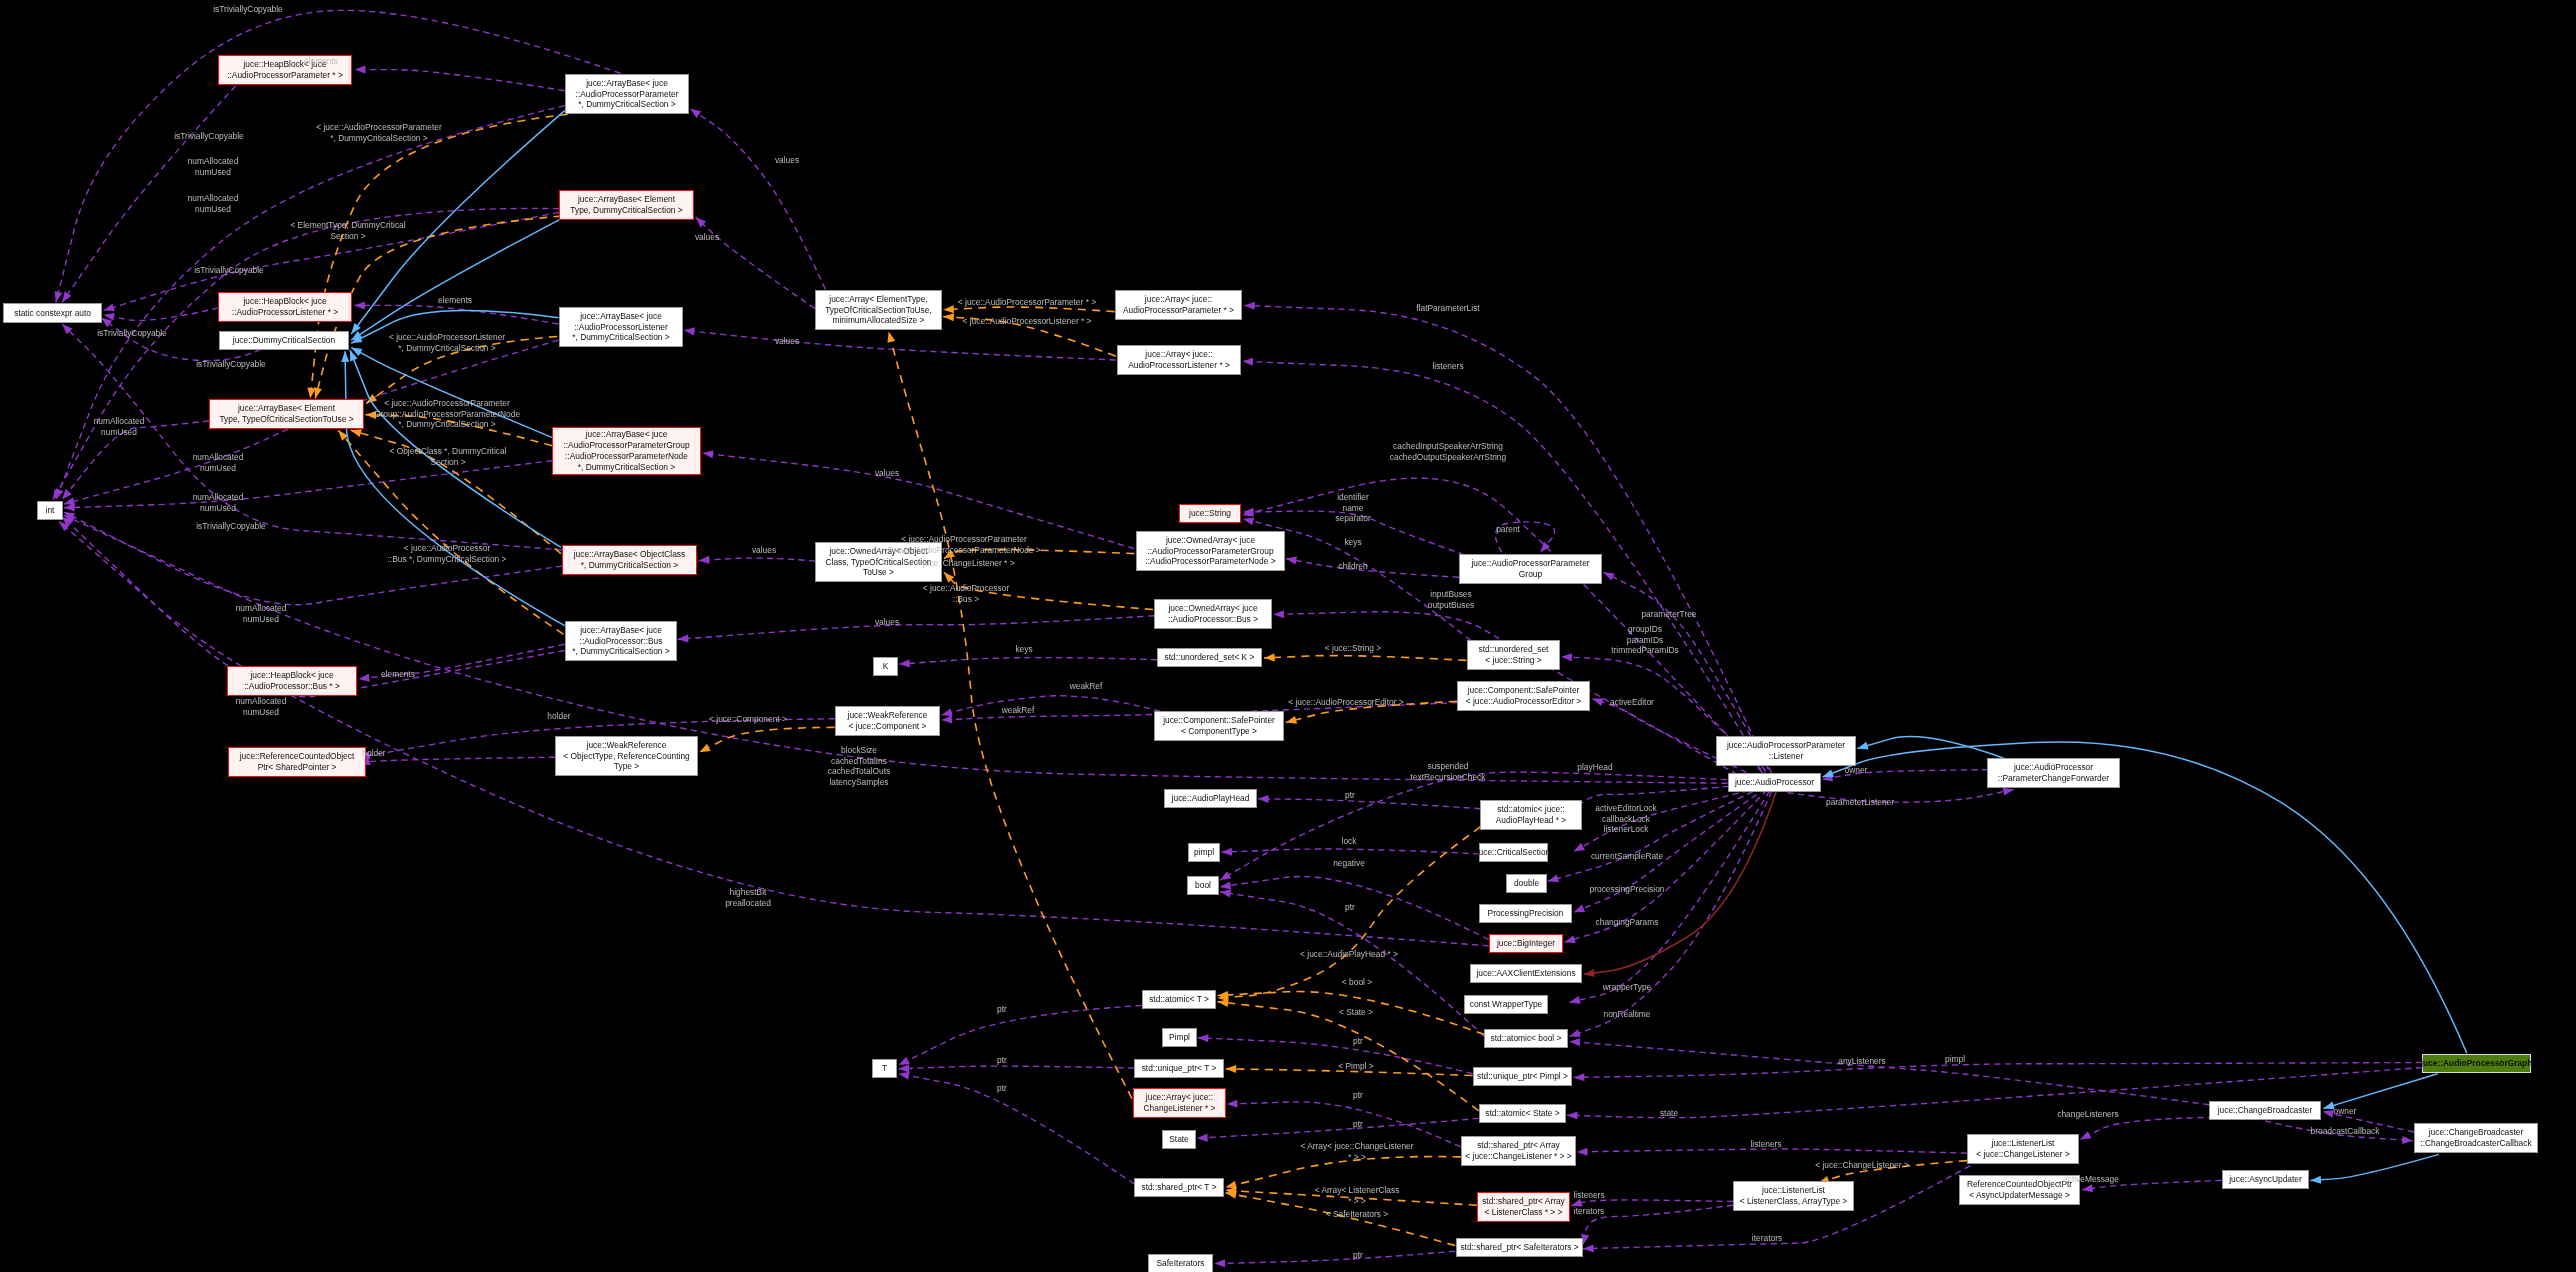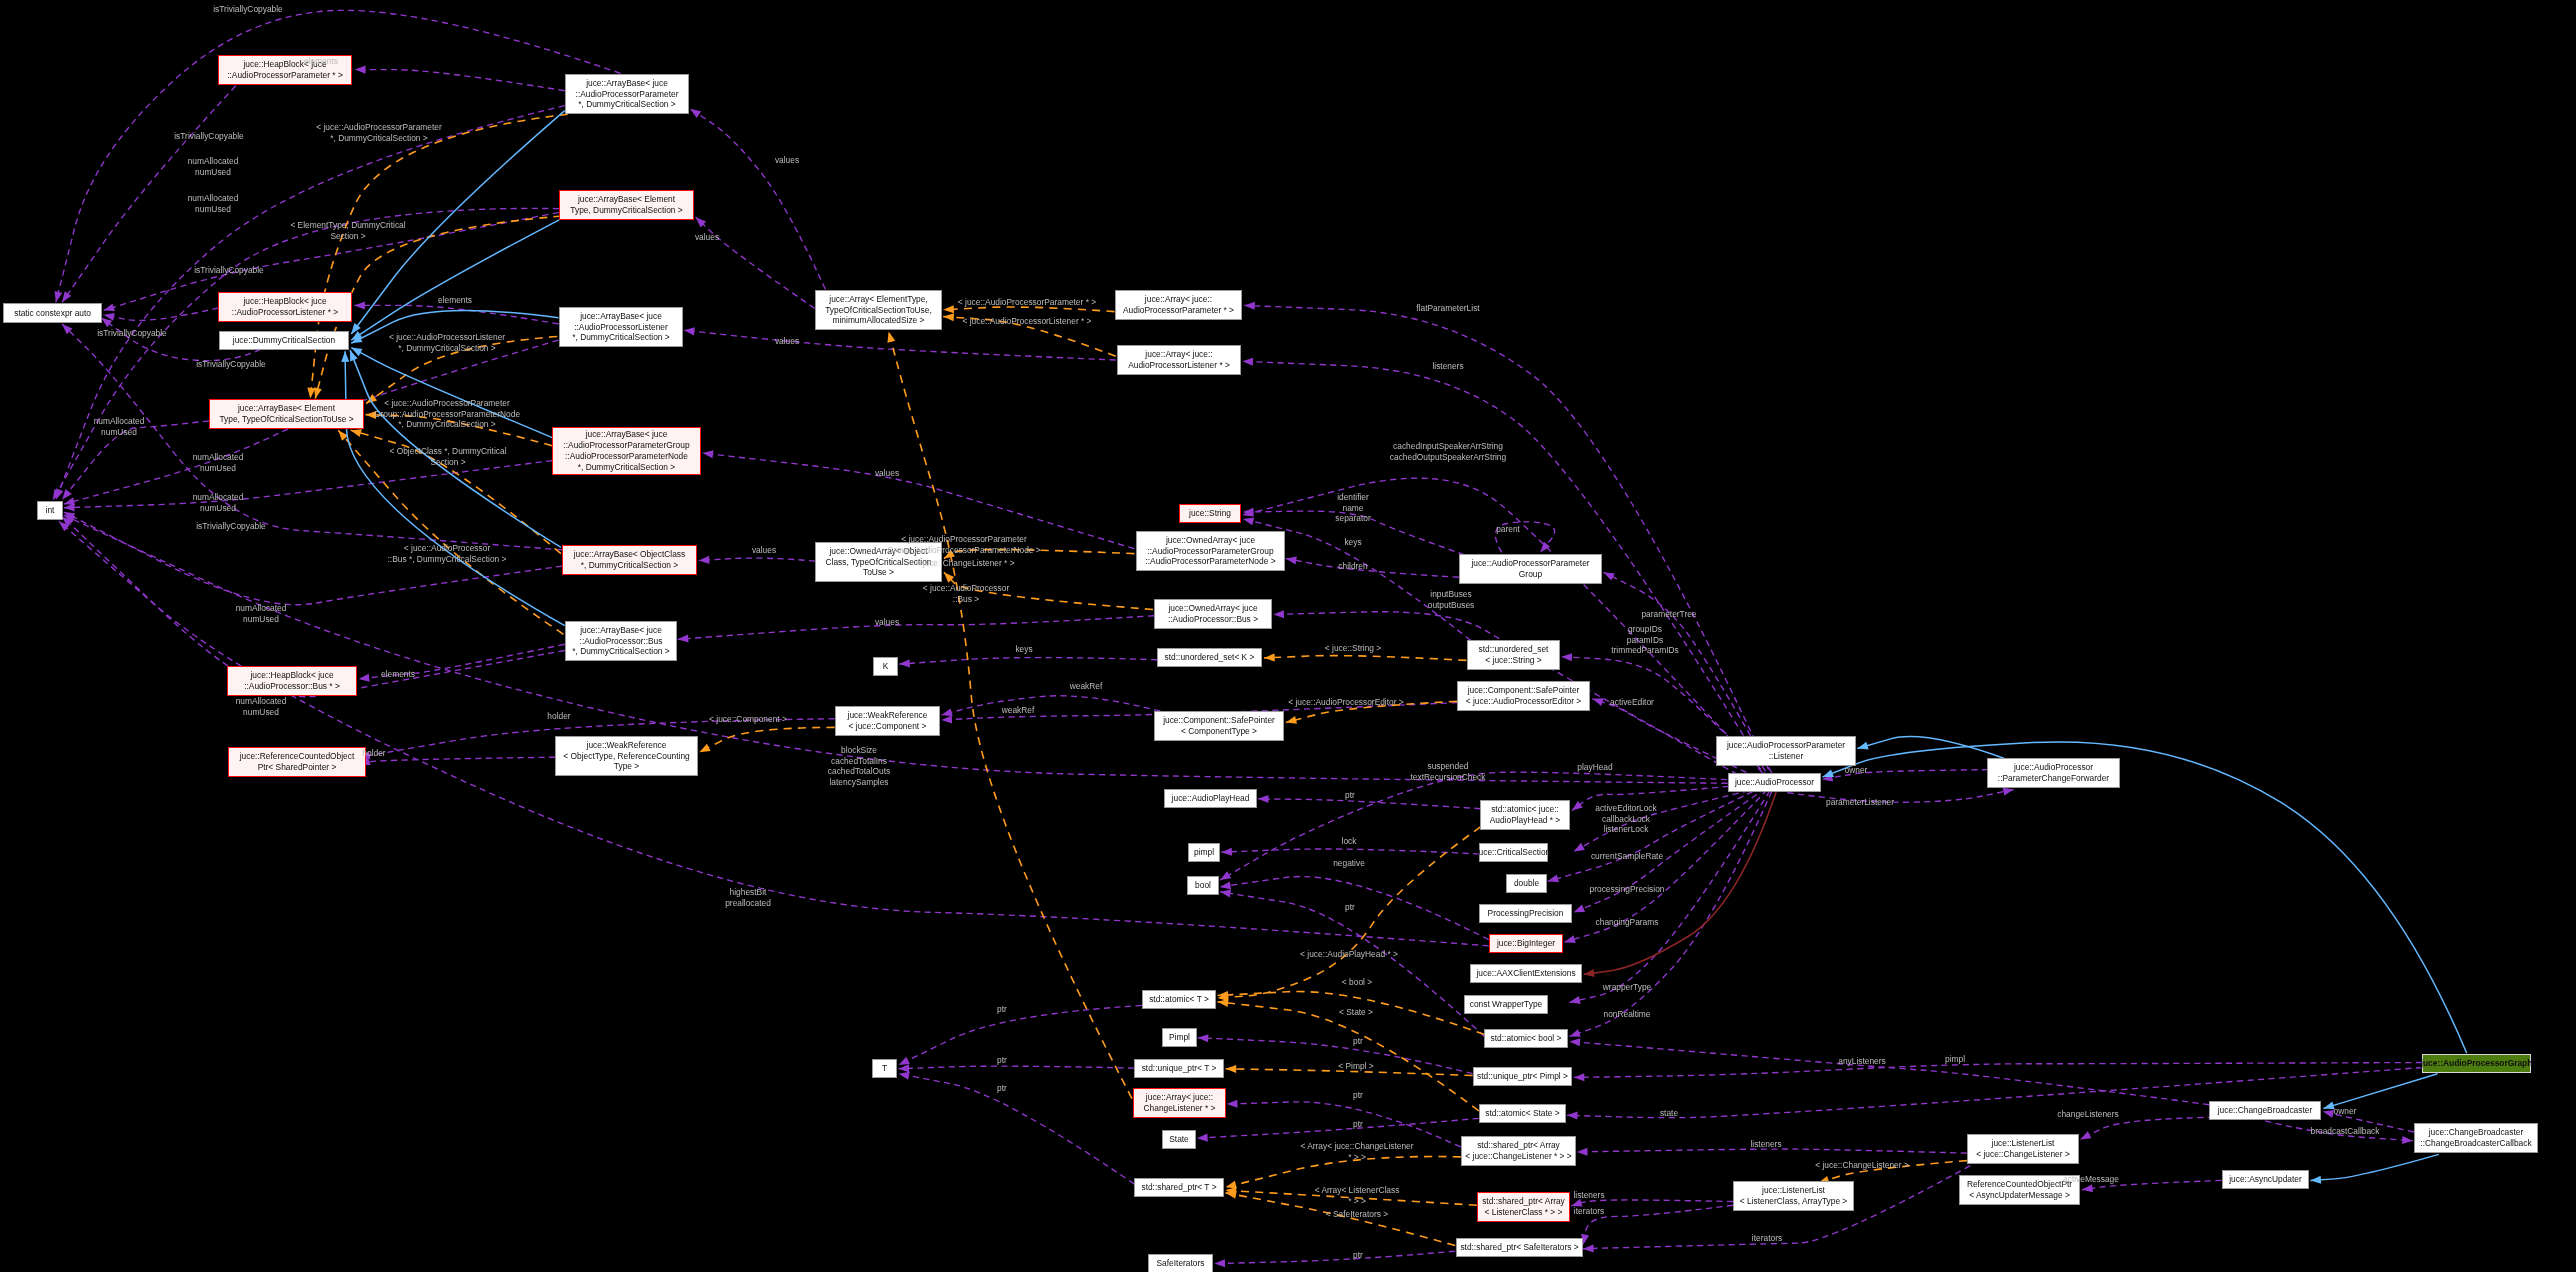--- a/index.html
+++ b/index.html
@@ -301,21 +301,21 @@
 ChangeListener * &gt;</div>
     <div class="node" style="left: 1162px; top: 1130px; width: 34px; height: 18.6px;">State</div>
     <div class="node" style="left: 1134px; top: 1178px; width: 90px; height: 18.6px;">std::shared_ptr&lt; T &gt;</div>
     <div class="node" style="left: 1148px; top: 1254px; width: 65px; height: 18.6px;">SafeIterators</div>
     <div class="node" style="left: 1459px; top: 554px; width: 143px; height: 30px;">juce::AudioProcessorParameter
 Group</div>
     <div class="node" style="left: 1467px; top: 640px; width: 93px; height: 30px;">std::unordered_set
 &lt; juce::String &gt;</div>
     <div class="node" style="left: 1457px; top: 681px; width: 133px; height: 30px;">juce::Component::SafePointer
 &lt; juce::AudioProcessorEditor &gt;</div>
-    <div class="node" style="left: 1480px; top: 800px; width: 90px; height: 30px;">std::atomic&lt; juce::
+    <div class="node" style="left: 1480px; top: 800px; width: 102px; height: 30px;">std::atomic&lt; juce::
 AudioPlayHead * &gt;</div>
     <div class="node" style="left: 1479px; top: 843px; width: 69px; height: 18.6px;">juce::CriticalSection</div>
     <div class="node" style="left: 1506px; top: 874px; width: 41px; height: 18.6px;">double</div>
     <div class="node" style="left: 1479px; top: 904px; width: 93px; height: 18.6px;">ProcessingPrecision</div>
     <div class="node r" style="left: 1489px; top: 934px; width: 74px; height: 18.6px;">juce::BigInteger</div>
     <div class="node" style="left: 1470px; top: 964px; width: 112px; height: 18.6px;">juce::AAXClientExtensions</div>
     <div class="node" style="left: 1464px; top: 995px; width: 84px; height: 18.6px;">const WrapperType</div>
     <div class="node" style="left: 1484px; top: 1029px; width: 84px; height: 18.6px;">std::atomic&lt; bool &gt;</div>
     <div class="node" style="left: 1473px; top: 1067px; width: 99px; height: 18.6px;">std::unique_ptr&lt; Pimpl &gt;</div>
     <div class="node" style="left: 1479px; top: 1104px; width: 87px; height: 18.6px;">std::atomic&lt; State &gt;</div>

